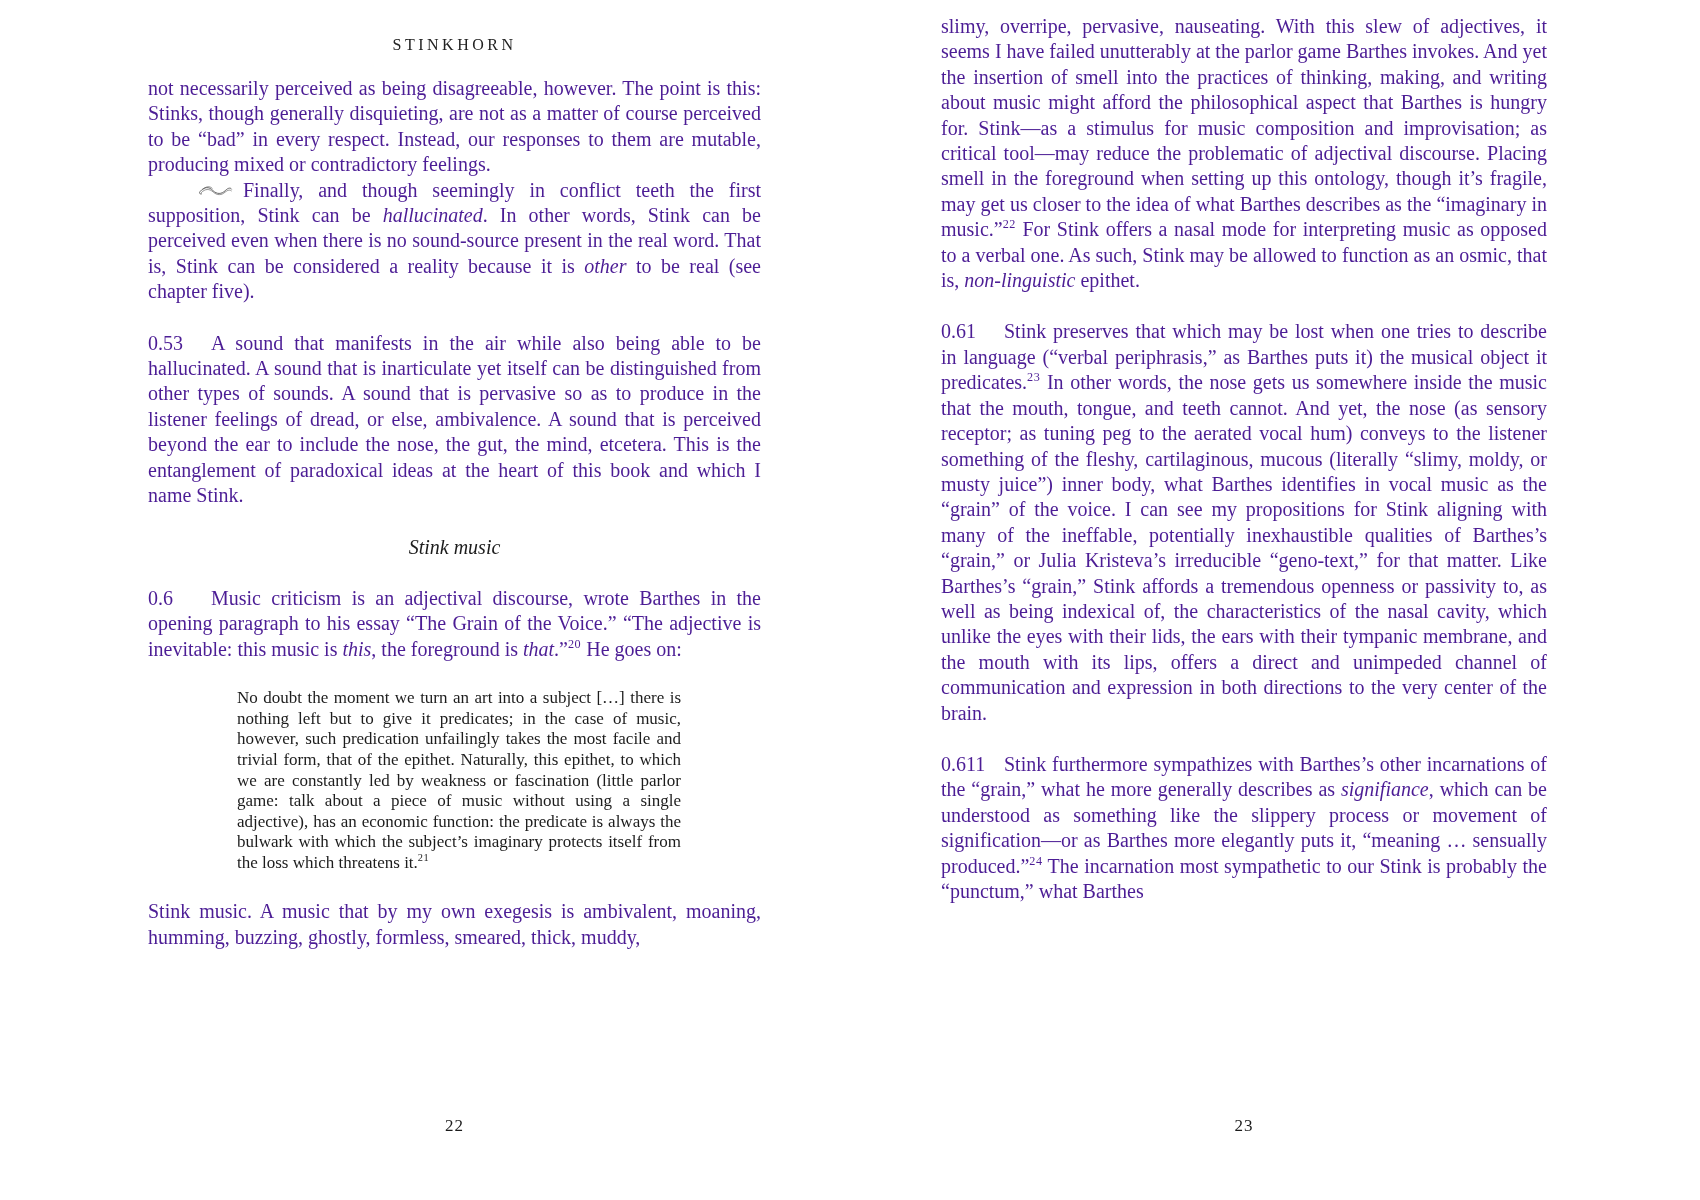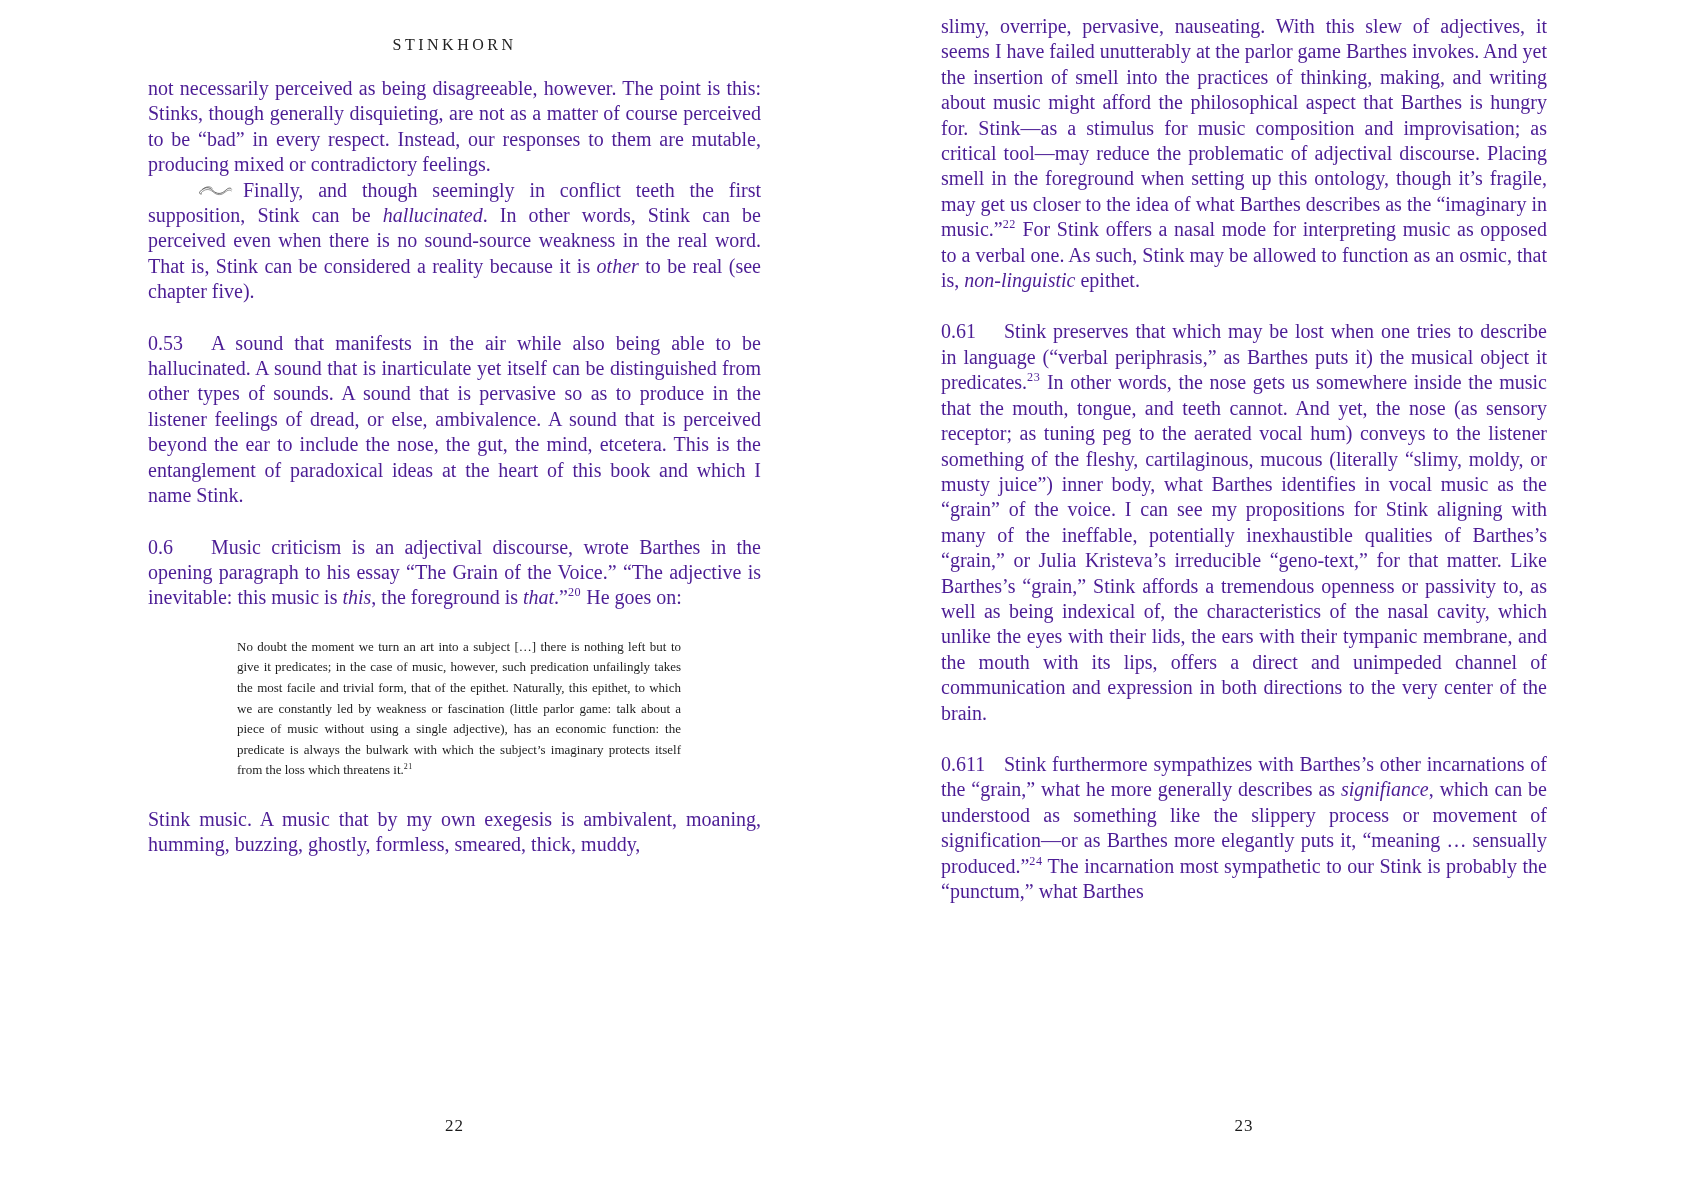--- a/index.html
+++ b/index.html
@@ -35,21 +35,21 @@
   }
   .section-number{display:inline-block;min-width:63px;}
   h2.heading{
     font-size:20px;line-height:25.4px;
     font-weight:normal;font-style:italic;
     text-align:center;margin-top:26px !important;
   }
   blockquote.quote{
     margin-top:26px !important;
     margin-left:89px;margin-right:80px;
-    font-size:13px;line-height:20.6px;
+    font-size:17px;line-height:20.6px;
     text-align:justify;
   }
   sup{
     font-size:61%;
     line-height:0;
     vertical-align:super;
     letter-spacing:0.5px;
   }
   em{font-style:italic;}
   .folio{
@@ -64,22 +64,23 @@
 
   <div class="page page-left">
     <h1 class="running-head">STINKHORN</h1>
     <div class="text-block">
         <p class="body"><span>not necessarily perceived as being disagreeable, however. The point is this: Stinks, though generally disquieting, are not as a matter of course perceived to be “bad” in every respect. Instead, our responses to them are mutable, producing mixed or contradictory feelings.</span></p>
         <p class="body ornament-para"><svg viewBox="0 0 46 14" class="ornament">
             <path d="M3 8 C1 10,2 12,5 11.2" fill="none" stroke="#3c3c3c" stroke-width="1"></path>
             <path d="M3 8 C8 2,14 2,19 7 C24 12,30 12,35 7 C39 3,42 3.5,43 5.5" fill="none" stroke="#3c3c3c" stroke-width="1"></path>
             <path d="M4 10 C9 4.5,14.5 4.5,19.5 9 C24.5 13.5,30 13.2,34.5 9.2 C38.5 5.8,41.5 6,43 7.8" fill="none" stroke="#555" stroke-width="0.8"></path>
             <path d="M6 6 C10 1.5,15 1,18.5 4.5" fill="none" stroke="#555" stroke-width="0.8"></path>
-          </svg><span>Finally, and though seemingly in conflict teeth the first supposition, Stink can be </span><em>hallucinated</em><span>. In other words, Stink can be perceived even when there is no sound-source weakness in the real word. That is, Stink can be considered a reality because it is </span><em>other</em><span> to be real (see chapter five).</span></p>
+          </svg><span>Finally, and though seemingly in conflict teeth the first supposition, Stink can be </span><em>hallucinated</em><span>. In other words, Stink can be perceived even when there is no sound-source present in the real word. That is, Stink can be considered a reality because it is </span><em>other</em><span> to be real (see chapter five).</span></p>
         <p class="body spaced"><span class="section-number">0.53</span><span>A sound that manifests in the air while also being able to be hallucinated. A sound that is inarticulate yet itself can be distinguished from other types of sounds. A sound that is pervasive so as to produce in the listener feelings of dread, or else, ambivalence. A sound that is perceived beyond the ear to include the nose, the gut, the mind, etcetera. This is the entanglement of paradoxical ideas at the heart of this book and which I name Stink.</span></p>
+        <h2 class="heading"><em>Stink music</em></h2>
         <p class="body spaced"><span class="section-number">0.6</span><span>Music criticism is an adjectival discourse, wrote Barthes in the opening paragraph to his essay “The Grain of the Voice.” “The adjective is inevitable: this music is </span><em>this</em><span>, the foreground is </span><em>that</em><span>.”</span><sup>20</sup><span> He goes on:</span></p>
         <blockquote class="quote"><span>No doubt the moment we turn an art into a subject […] there is nothing left but to give it predicates; in the case of music, however, such predication unfailingly takes the most facile and trivial form, that of the epithet. Naturally, this epithet, to which we are constantly led by weakness or fascination (little parlor game: talk about a piece of music without using a single adjective), has an economic function: the predicate is always the bulwark with which the subject’s imaginary protects itself from the loss which threatens it.</span><sup>21</sup></blockquote>
         <p class="body spaced"><span>Stink music. A music that by my own exegesis is ambivalent, moaning, humming, buzzing, ghostly, formless, smeared, thick, muddy,</span></p>
       </div>
     <div class="folio">22</div>
   </div>
 
   <div class="page page-right">
     <div class="text-block">
         <p class="body"><span>slimy, overripe, pervasive, nauseating. With this slew of adjectives, it seems I have failed unutterably at the parlor game Barthes invokes. And yet the insertion of smell into the practices of thinking, making, and writing about music might afford the philosophical aspect that Barthes is hungry for. Stink—as a stimulus for music composition and improvisation; as critical tool—may reduce the problematic of adjectival discourse. Placing smell in the foreground when setting up this ontology, though it’s fragile, may get us closer to the idea of what Barthes describes as the “imaginary in music.”</span><sup>22</sup><span> For Stink offers a nasal mode for interpreting music as opposed to a verbal one. As such, Stink may be allowed to function as an osmic, that is, </span><em>non-linguistic</em><span> epithet.</span></p>

